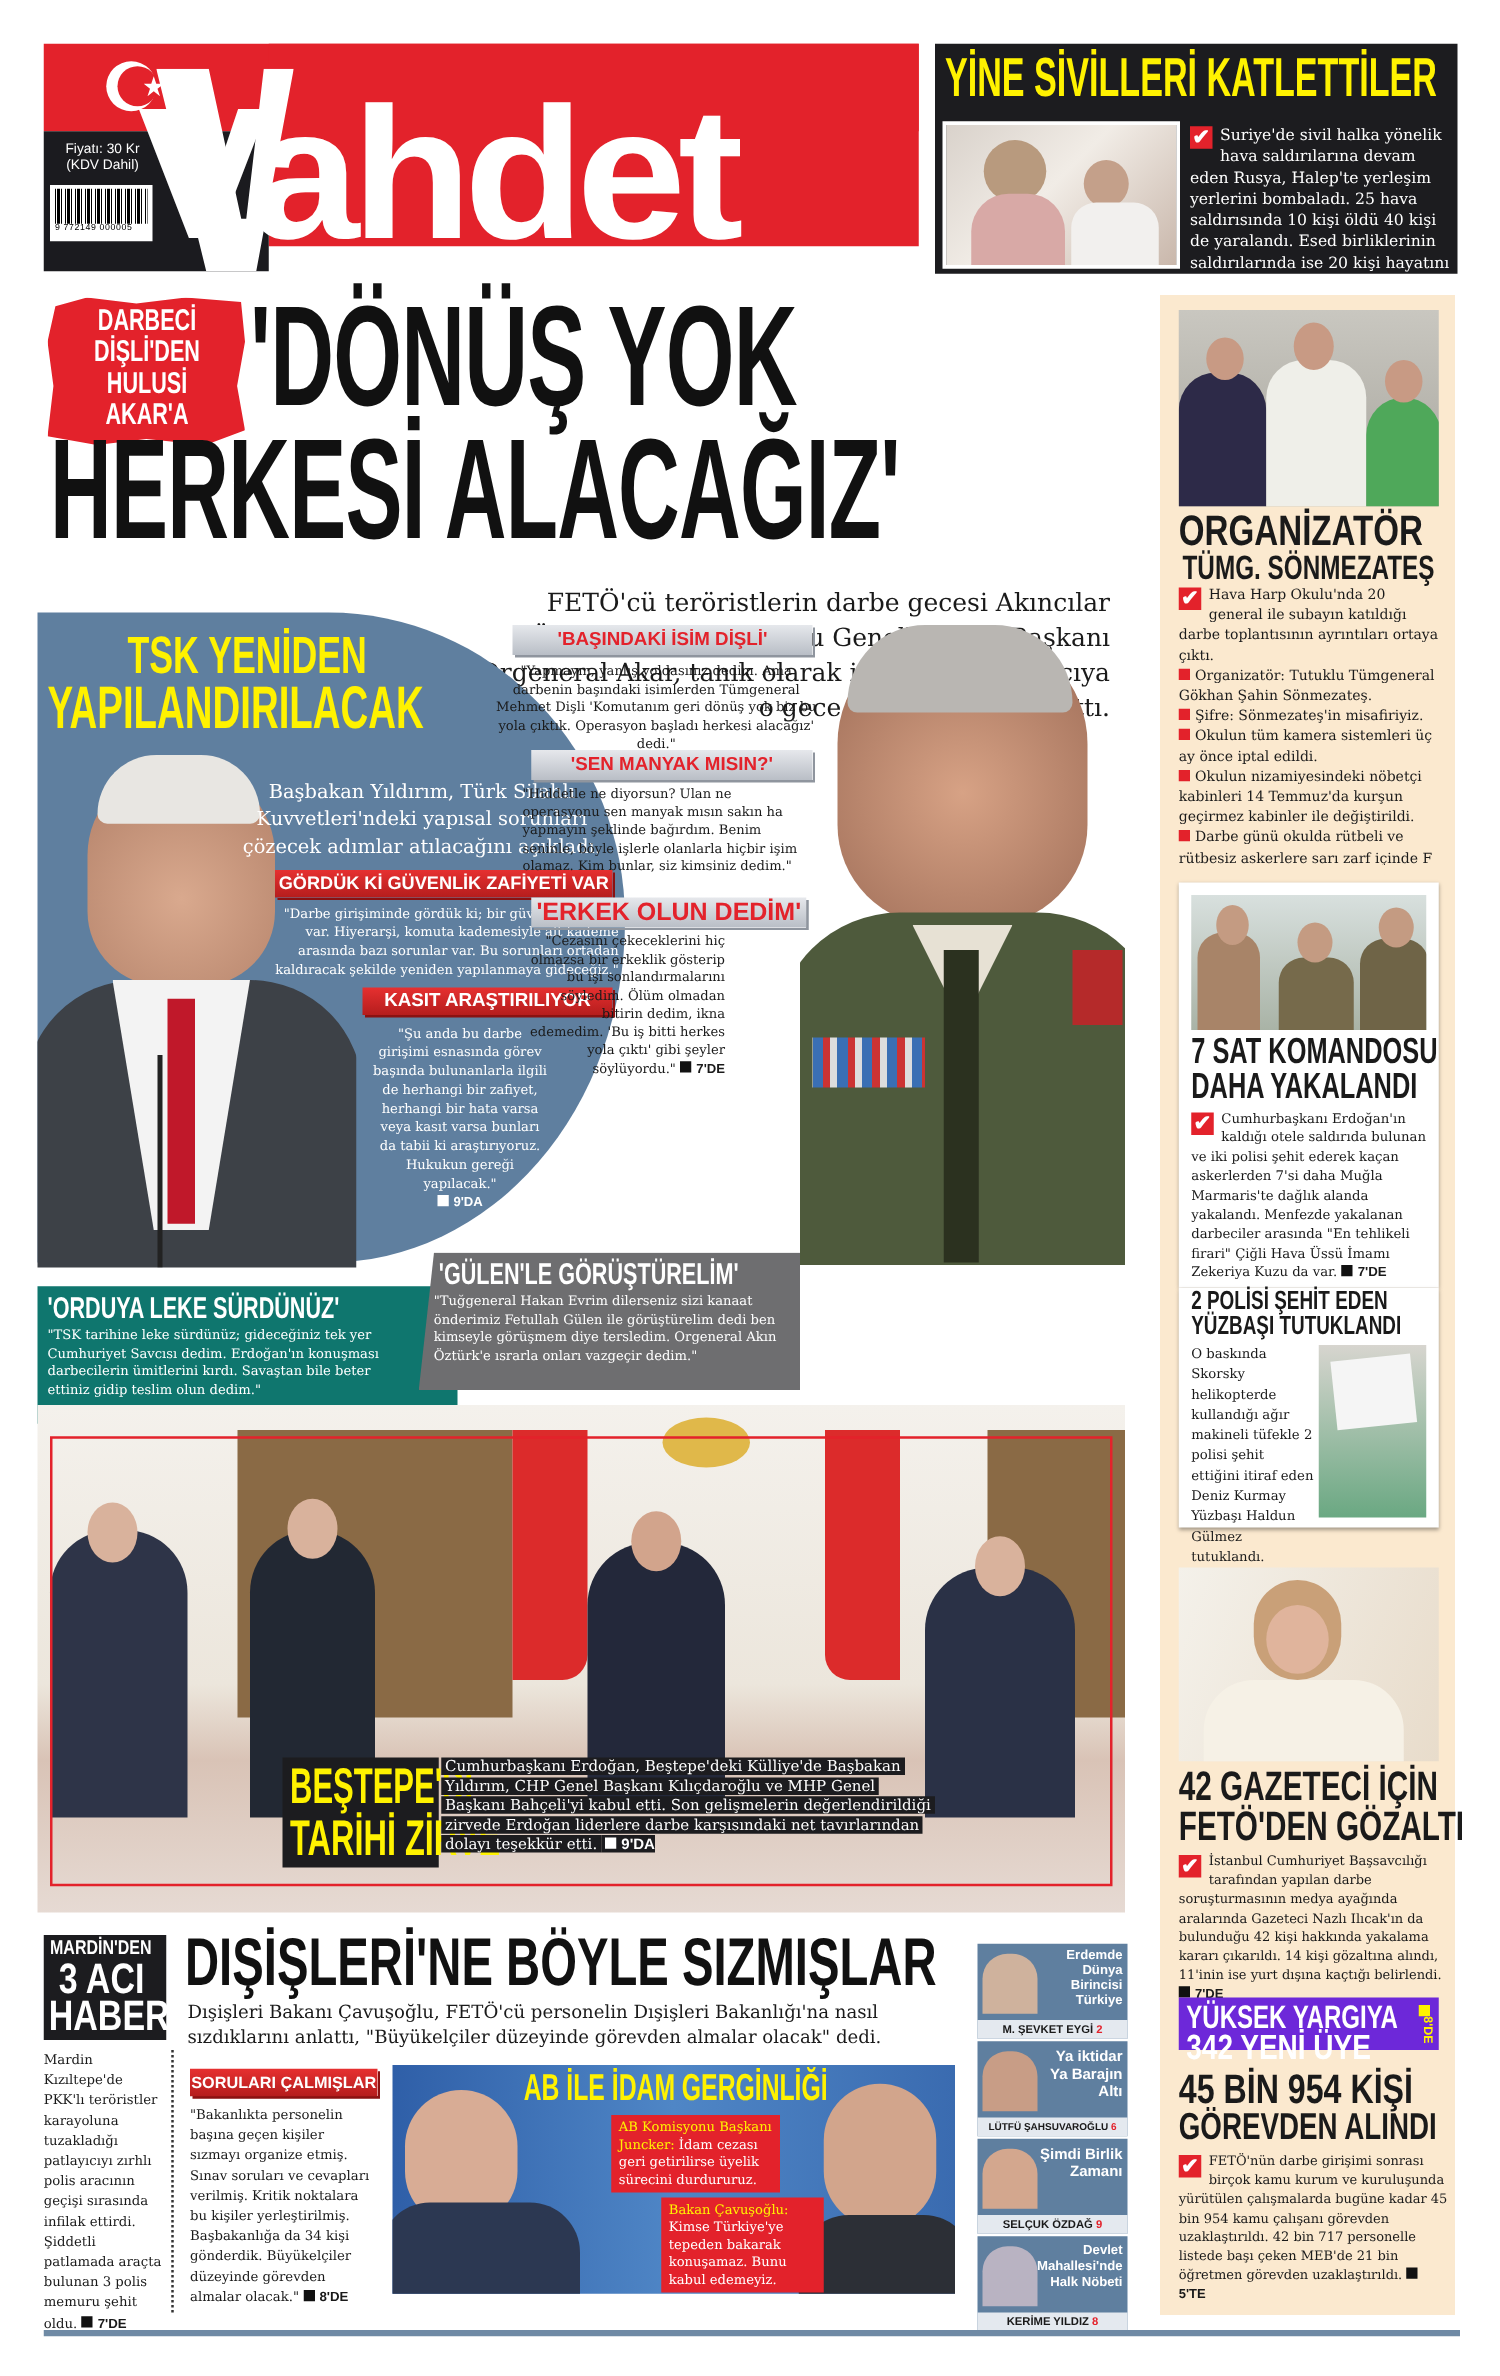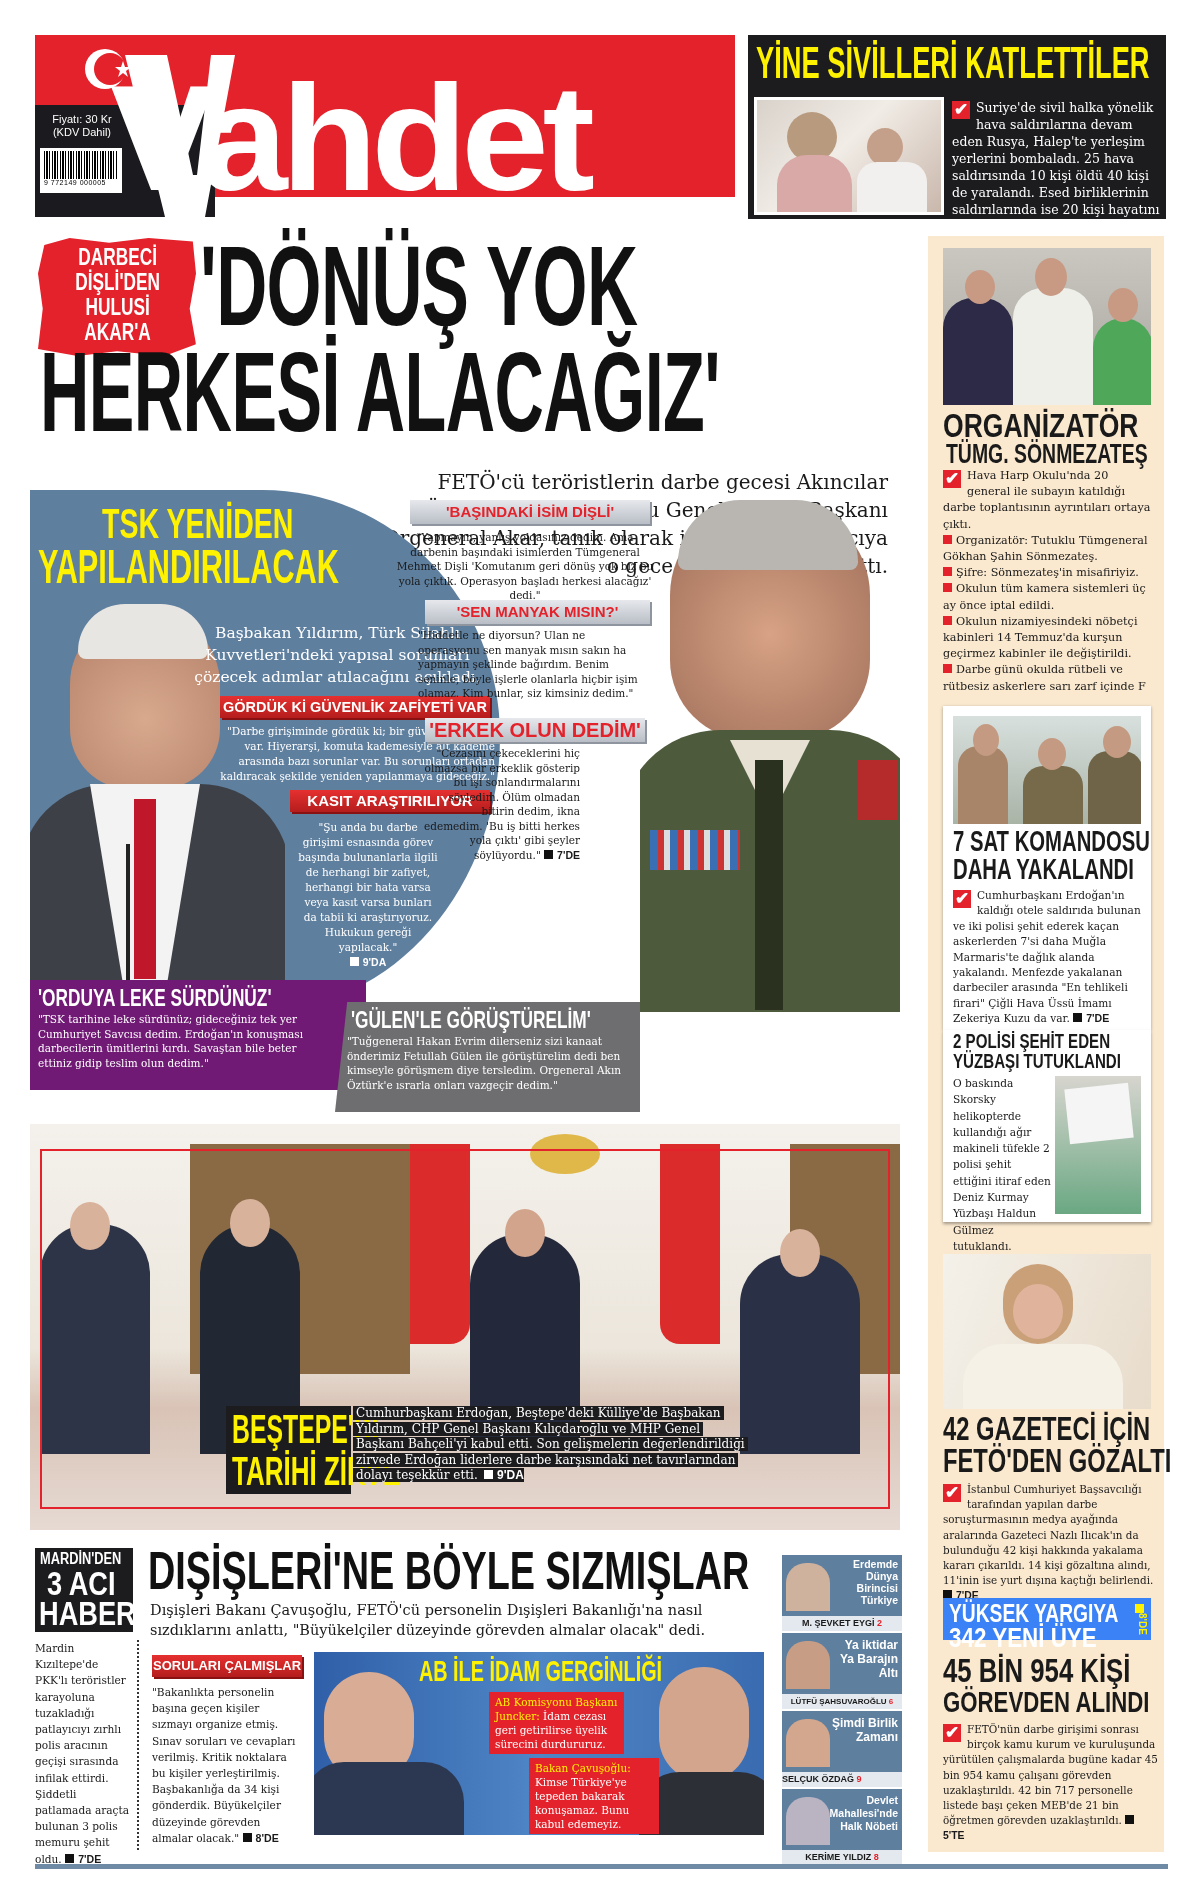--- a/index.html
+++ b/index.html
@@ -113,21 +113,21 @@
   </div>
   <div class="abs graybar" style="left:380px;top:268px;width:240px;height:24px;font-size:15px;line-height:24px">'BAŞINDAKİ İSİM DİŞLİ'</div>
   <div class="abs serif" style="left:365px;top:298px;width:260px;font-size:10.5px;line-height:14.5px;text-align:center">"Yapmayın, yanlış yoldasınız dedim. Ama darbenin başındaki isimlerden Tümgeneral Mehmet Dişli 'Komutanım geri dönüş yok biz bu yola çıktık. Operasyon başladı herkesi alacağız' dedi."</div>
   <div class="abs graybar" style="left:395px;top:368px;width:225px;height:24px;font-size:15px;line-height:24px">'SEN MANYAK MISIN?'</div>
   <div class="abs serif" style="left:388px;top:396px;width:230px;font-size:10.5px;line-height:14.5px">"Hiddetle ne diyorsun? Ulan ne operasyonu sen manyak mısın sakın ha yapmayın şeklinde bağırdım. Benim seninle, böyle işlerle olanlarla hiçbir işim olamaz. Kim bunlar, siz kimsiniz dedim."</div>
   <div class="abs graybar" style="left:395px;top:486px;width:220px;height:24px;font-size:20px;line-height:24px">'ERKEK OLUN DEDİM'</div>
   <div class="abs serif" style="left:390px;top:514px;width:160px;font-size:10.5px;line-height:14.5px;text-align:right">
     <span>"Cezasını çekeceklerini hiç olmazsa bir erkeklik gösterip bu işi sonlandırmalarını söyledim. Ölüm olmadan bitirin dedim, ikna edemedim. 'Bu iş bitti herkes yola çıktı' gibi şeyler söylüyordu."</span> <span class="ref"><span class="sqb"></span><span>7'DE</span></span>
   </div>
 
-  <div class="abs" style="left:0;top:748px;width:336px;height:110px;background:#701a75">
+  <div class="abs" style="left:0;top:797px;width:336px;height:110px;background:#0f766e">
     <div class="cond" style="position:absolute;left:8px;top:4px;font-size:24px;color:#fff;transform:scaleX(.72)">'ORDUYA LEKE SÜRDÜNÜZ'</div>
     <div class="serif" style="position:absolute;left:8px;top:32px;width:288px;font-size:10.5px;line-height:14.5px;color:#fff">"TSK tarihine leke sürdünüz; gideceğiniz tek yer Cumhuriyet Savcısı dedim. Erdoğan'ın konuşması darbecilerin ümitlerini kırdı. Savaştan bile beter ettiniz gidip teslim olun dedim."</div>
   </div>
   <div class="abs" style="left:305px;top:770px;width:305px;height:110px;background:#6e6e70;clip-path:polygon(4% 0,100% 0,100% 100%,0 100%)">
     <div class="cond" style="position:absolute;left:16px;top:4px;font-size:24px;color:#fff;transform:scaleX(.72)">'GÜLEN'LE GÖRÜŞTÜRELİM'</div>
     <div class="serif" style="position:absolute;left:12px;top:32px;width:280px;font-size:10.5px;line-height:14.5px;color:#fff">"Tuğgeneral Hakan Evrim dilerseniz sizi kanaat önderimiz Fetullah Gülen ile görüştürelim dedi ben kimseyle görüşmem diye tersledim. Orgeneral Akın Öztürk'e ısrarla onları vazgeçir dedim."</div>
   </div>
 </div>
 
 <div class="abs" style="left:30px;top:1124px;width:870px;height:406px;background:linear-gradient(#f4f1ec 0,#ece6dc 55%,#d9c3b6 70%,#e6dad3 100%);overflow:hidden">
@@ -208,21 +208,21 @@
   <div class="abs" style="left:15px;top:2px;width:208px;height:155px;background:linear-gradient(110deg,#f4f1ea,#e8dccb);overflow:hidden">
     <div style="position:absolute;left:60px;top:10px;width:70px;height:80px;border-radius:40px;background:#c9a078"></div>
     <div style="position:absolute;left:70px;top:30px;width:50px;height:55px;border-radius:50%;background:#e0b49c"></div>
     <div style="position:absolute;left:20px;top:90px;width:160px;height:80px;border-radius:40px 40px 0 0;background:#f6f1e6"></div>
   </div>
   <div class="abs cond" style="left:15px;top:160px;font-size:33px;line-height:34px;transform:scaleX(.72)">42 GAZETECİ İÇİN</div>
   <div class="abs cond" style="left:15px;top:192px;font-size:33px;line-height:34px;transform:scaleX(.72)">FETÖ'DEN GÖZALTI</div>
   <div class="abs serif" style="left:15px;top:230px;width:215px;font-size:10.4px;line-height:15.2px">
     <span class="vbox">✔</span><span>İstanbul Cumhuriyet Başsavcılığı tarafından yapılan darbe soruşturmasının medya ayağında aralarında Gazeteci Nazlı Ilıcak'ın da bulunduğu 42 kişi hakkında yakalama kararı çıkarıldı. 14 kişi gözaltına alındı, 11'inin ise yurt dışına kaçtığı belirlendi.</span> <span class="ref"><span class="sqb"></span><span>7'DE</span></span>
   </div>
-  <div class="abs" style="left:15px;top:346px;width:208px;height:42px;background:#3b82f6">
+  <div class="abs" style="left:15px;top:346px;width:208px;height:42px;background:#6d28d9">
     <div class="cond" style="position:absolute;left:6px;top:2px;font-size:26px;line-height:26px;color:#fff;transform:scaleX(.74)">YÜKSEK YARGIYA</div>
     <div class="cond" style="position:absolute;left:6px;top:26px;font-size:28px;line-height:28px;color:#fff;transform:scaleX(.8)">342 YENİ ÜYE</div>
     <div class="sans" style="position:absolute;right:3px;top:6px;width:12px;height:44px;writing-mode:vertical-rl;font-size:10px;font-weight:bold;color:#fff200"><span class="sq" style="background:#fff200"></span><span>8'DE</span></div>
   </div>
   <div class="abs cond" style="left:15px;top:402px;font-size:33px;line-height:34px;transform:scaleX(.78)">45 BİN 954 KİŞİ</div>
   <div class="abs cond" style="left:15px;top:434px;font-size:30px;line-height:31px;transform:scaleX(.74)">GÖREVDEN ALINDI</div>
   <div class="abs serif" style="left:15px;top:470px;width:215px;font-size:10.4px;line-height:15.2px">
     <span class="vbox">✔</span><span>FETÖ'nün darbe girişimi sonrası birçok kamu kurum ve kuruluşunda yürütülen çalışmalarda bugüne kadar 45 bin 954 kamu çalışanı görevden uzaklaştırıldı. 42 bin 717 personelle listede başı çeken MEB'de 21 bin öğretmen görevden uzaklaştırıldı.</span> <span class="ref"><span class="sqb"></span><span>5'TE</span></span>
   </div>
 </div>
@@ -264,21 +264,21 @@
     <div class="sans" style="position:absolute;left:0;bottom:0;width:120px;height:15px;background:#e4e9ef;font-size:9px;font-weight:bold;text-align:center;line-height:15px"><span>M. ŞEVKET EYGİ</span> <span style="color:#e3222b">2</span></div>
   </div>
   <div class="abs" style="left:0;top:78px;width:120px;height:76px;background:#5f7f9f">
     <div style="position:absolute;left:4px;top:8px;width:44px;height:48px;background:#c89d86;border-radius:20px 20px 0 0"></div>
     <div class="sans" style="position:absolute;right:4px;top:5px;width:70px;text-align:right;color:#fff;font-weight:bold;font-size:12px;line-height:14px">Ya iktidar Ya Barajın Altı</div>
     <div class="sans" style="position:absolute;left:0;bottom:0;width:120px;height:15px;background:#e4e9ef;font-size:8px;font-weight:bold;text-align:center;line-height:15px"><span>LÜTFÜ ŞAHSUVAROĞLU</span> <span style="color:#e3222b">6</span></div>
   </div>
   <div class="abs" style="left:0;top:156px;width:120px;height:76px;background:#5f7f9f">
     <div style="position:absolute;left:4px;top:8px;width:44px;height:48px;background:#d3a78e;border-radius:20px 20px 0 0"></div>
     <div class="sans" style="position:absolute;right:4px;top:5px;width:70px;text-align:right;color:#fff;font-weight:bold;font-size:12px;line-height:14px">Şimdi Birlik Zamanı</div>
-    <div class="sans" style="position:absolute;left:0;bottom:0;width:120px;height:15px;background:#e4e9ef;font-size:9px;font-weight:bold;text-align:left;line-height:15px"><span>SELÇUK ÖZDAĞ</span> <span style="color:#e3222b">9</span></div>
+    <div class="sans" style="position:absolute;left:0;bottom:0;width:120px;height:15px;background:#e4e9ef;font-size:9px;font-weight:bold;text-align:center;line-height:15px"><span>SELÇUK ÖZDAĞ</span> <span style="color:#e3222b">9</span></div>
   </div>
   <div class="abs" style="left:0;top:234px;width:120px;height:76px;background:#5f7f9f">
     <div style="position:absolute;left:4px;top:8px;width:44px;height:48px;background:#b9b3c2;border-radius:20px 20px 0 0"></div>
     <div class="sans" style="position:absolute;right:4px;top:5px;width:74px;text-align:right;color:#fff;font-weight:bold;font-size:10.5px;line-height:13px">Devlet Mahallesi'nde Halk Nöbeti</div>
     <div class="sans" style="position:absolute;left:0;bottom:0;width:120px;height:15px;background:#e4e9ef;font-size:9px;font-weight:bold;text-align:center;line-height:15px"><span>KERİME YILDIZ</span> <span style="color:#e3222b">8</span></div>
   </div>
 </div>
 
 <div class="abs" style="left:35px;top:1864px;width:1133px;height:5px;background:#6f8aa5"></div>
 

